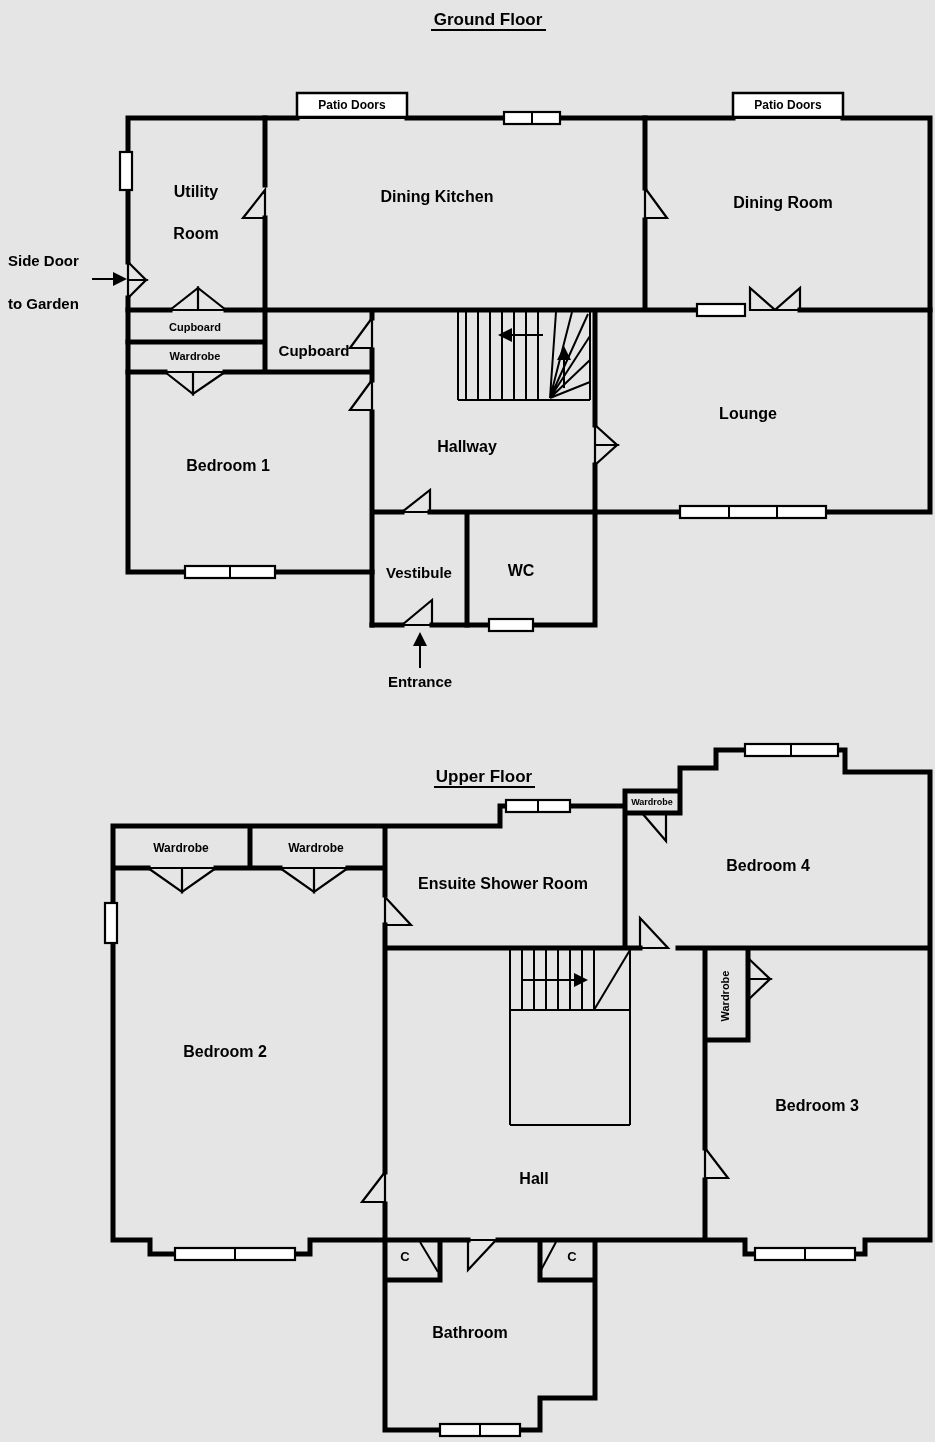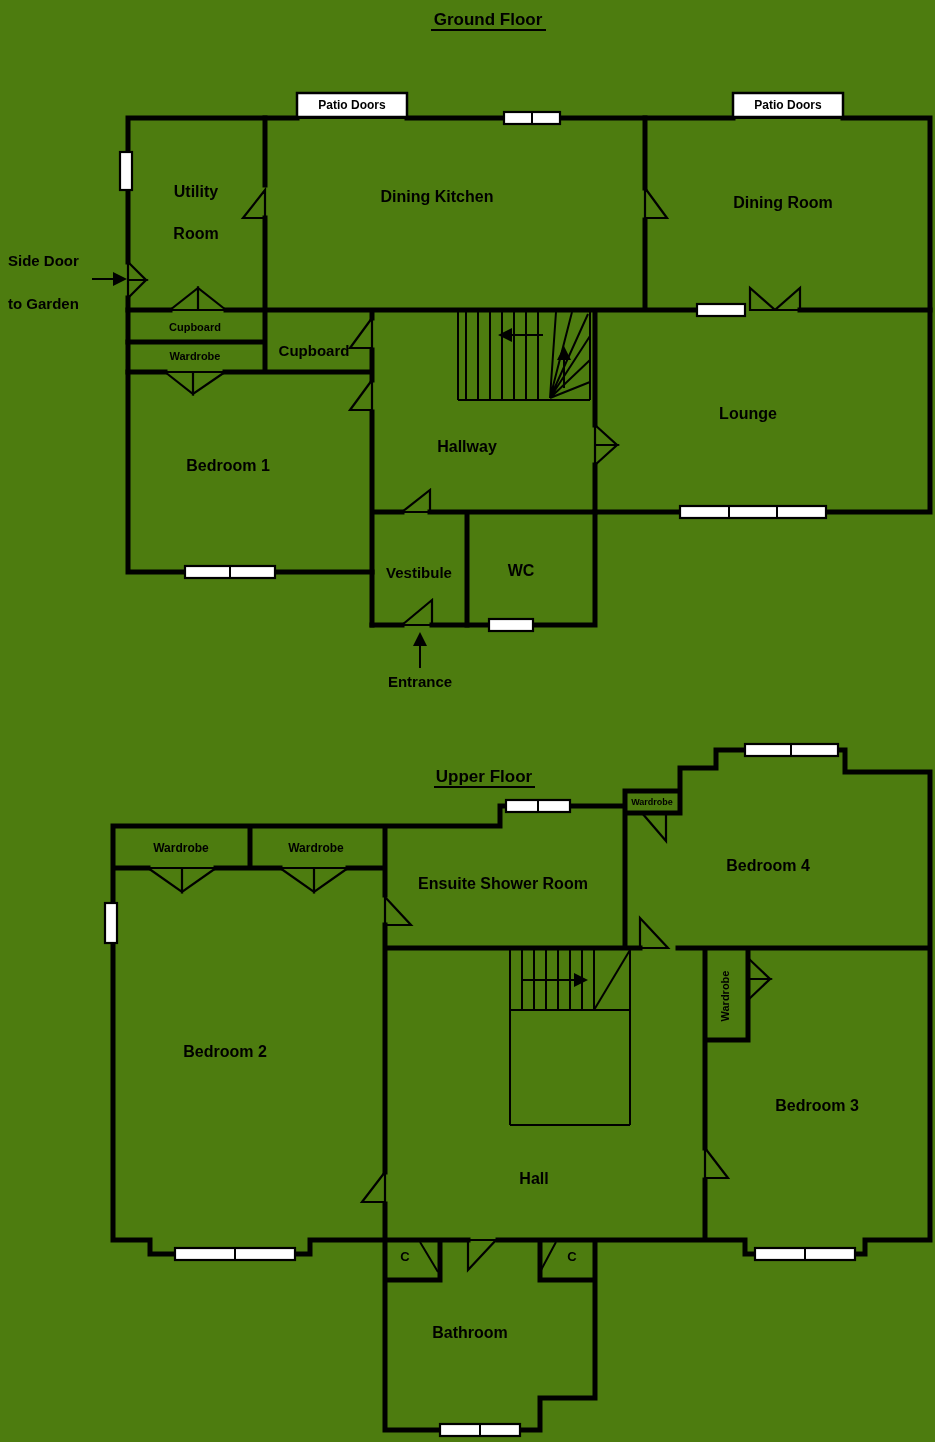--- a/index.html
+++ b/index.html
@@ -1,16 +1,16 @@
 <!DOCTYPE html>
 <html><head>
 <meta charset="utf-8">
 <style>
   html,body{margin:0;padding:0;background:#ffffff;}
-  .canvas{position:relative;width:935px;height:1442px;background:#4d7c0f;overflow:hidden;}
+  .canvas{position:relative;width:935px;height:1442px;background:#e5e5e5;overflow:hidden;}
   svg{position:absolute;left:0;top:0;}
   .wall{stroke:#000;stroke-width:5;fill:none;stroke-linecap:square;}
   .thin{stroke:#000;stroke-width:2;fill:none;stroke-linecap:butt;}
   .win{fill:#fff;stroke:#000;stroke-width:2.2;}
   .door{fill:none;stroke:#000;stroke-width:2.2;stroke-linejoin:miter;}
   .solid{fill:#000;stroke:none;}
   .box{fill:#fff;stroke:#000;stroke-width:2.5;}
   text{fill:#000;font-family:"Liberation Sans",sans-serif;font-weight:700;text-anchor:middle;dominant-baseline:middle;}
   .t17{font-size:17px;}
   .t16{font-size:16px;}

